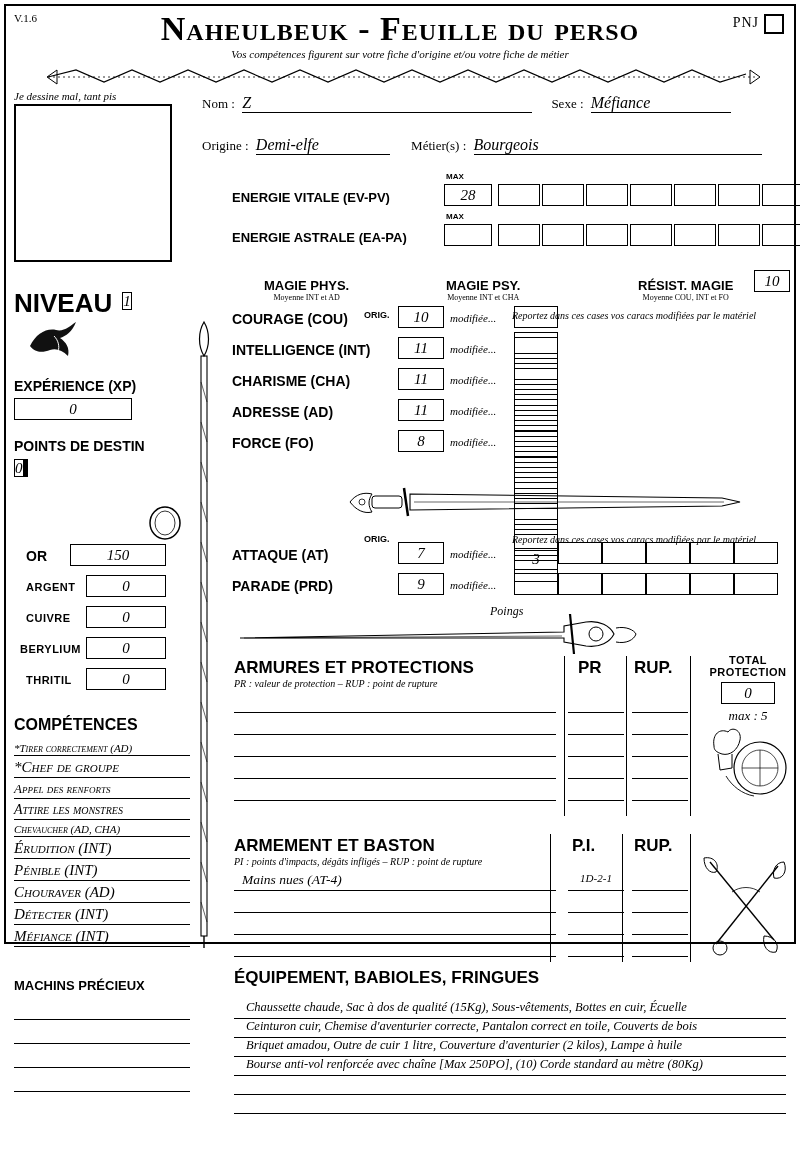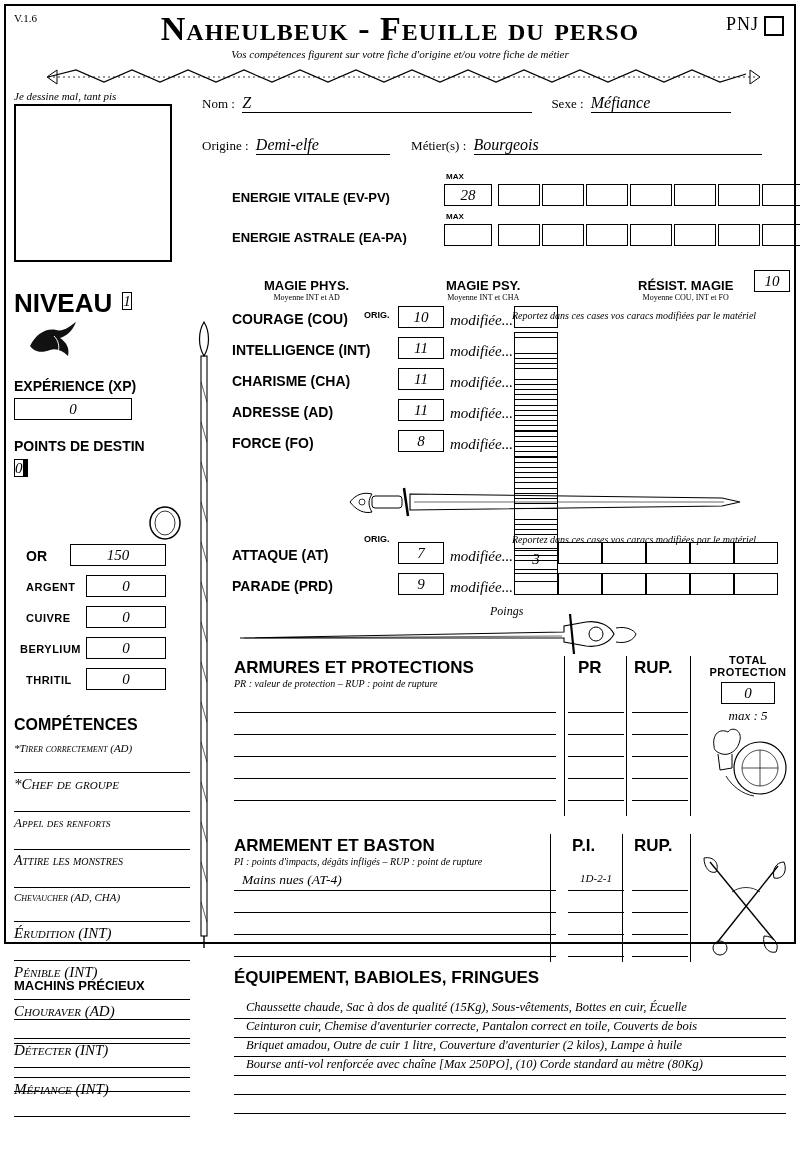--- a/index.html
+++ b/index.html
@@ -11,21 +11,21 @@
     color:#000;
     position:relative;
     overflow:hidden;
   }
   .sheet {
     position:absolute; left:4px; top:4px; width:792px; height:940px;
     border:2px solid #000;
   }
   
   .version { position:absolute; left:8px; top:6px; font-size:11px; font-family:"Liberation Serif",serif; }
-  .pnj { position:absolute; right:10px; top:8px; font-size:18px; letter-spacing:1px; }
+  .pnj { position:absolute; right:10px; top:8px; font-size:14px; letter-spacing:1px; }
   .pnj-box { display:inline-block; width:20px; height:20px; border:2px solid #000; vertical-align:middle; margin-left:5px; }
   .title {
     position:absolute; left:0; right:0; top:4px; text-align:center;
     font-family:"Liberation Serif", serif;
     font-size:34px; font-weight:bold; letter-spacing:1px;
     font-variant:small-caps;
   }
   .subtitle {
     position:absolute; left:0; right:0; top:42px; text-align:center;
     font-size:11px; font-style:italic;
@@ -46,29 +46,29 @@
   .maxtag { font-family:"Liberation Sans", sans-serif; font-weight:bold; font-size:8px; }
   
   .niveau { position:absolute; left:8px; top:282px; }
   .niveau .t { font-family:"Liberation Sans",sans-serif; font-weight:bold; font-size:26px; }
   .sec-h { font-family:"Liberation Sans", sans-serif; font-weight:bold; font-size:14px; }
   .small-h { font-family:"Liberation Sans", sans-serif; font-weight:bold; font-size:11px; letter-spacing:.5px;}
   .ibox { border:1px solid #000; height:22px; text-align:center; font-family:"Liberation Serif",serif; font-style:italic; font-size:15px; line-height:21px; }
   .comp-list div {
     border-bottom:1px solid #000;
     font-style:italic; font-variant:small-caps;
-    padding-bottom:18px; margin-bottom:3px;
+    padding-bottom:1px; margin-bottom:3px;
   }
   .blankline { border-bottom:1px solid #000; height:16px; }
   
   .caracs { position:absolute; left:226px; top:300px; width:300px; }
   .carac-row { height:31px; position:relative; }
   .carac-name { position:absolute; left:0; top:5px; font-family:"Liberation Sans",sans-serif; font-weight:bold; font-size:14px; }
   .carac-orig { position:absolute; left:166px; top:0; width:46px; }
-  .carac-mod { position:absolute; left:218px; top:6px; font-size:15px; font-style:italic; }
+  .carac-mod { position:absolute; left:218px; top:6px; font-size:11px; font-style:italic; }
   .carac-boxes { position:absolute; left:282px; top:0; }
   .note-reportez { font-size:10px; font-style:italic; }
   
   .tbl { position:absolute; }
   .tbl .hdr { font-family:"Liberation Sans",sans-serif; font-weight:bold; font-size:17px; }
   .tbl .sub { font-size:10px; font-style:italic; }
   .rowline { border-bottom:1px solid #000; height:19px; }
   .equip-line { border-bottom:1px solid #000; height:19px; font-style:italic; font-size:12.5px; padding-left:12px; }
   .hwsm { font-style:italic; font-size:13.5px; }
   svg { display:block; }

